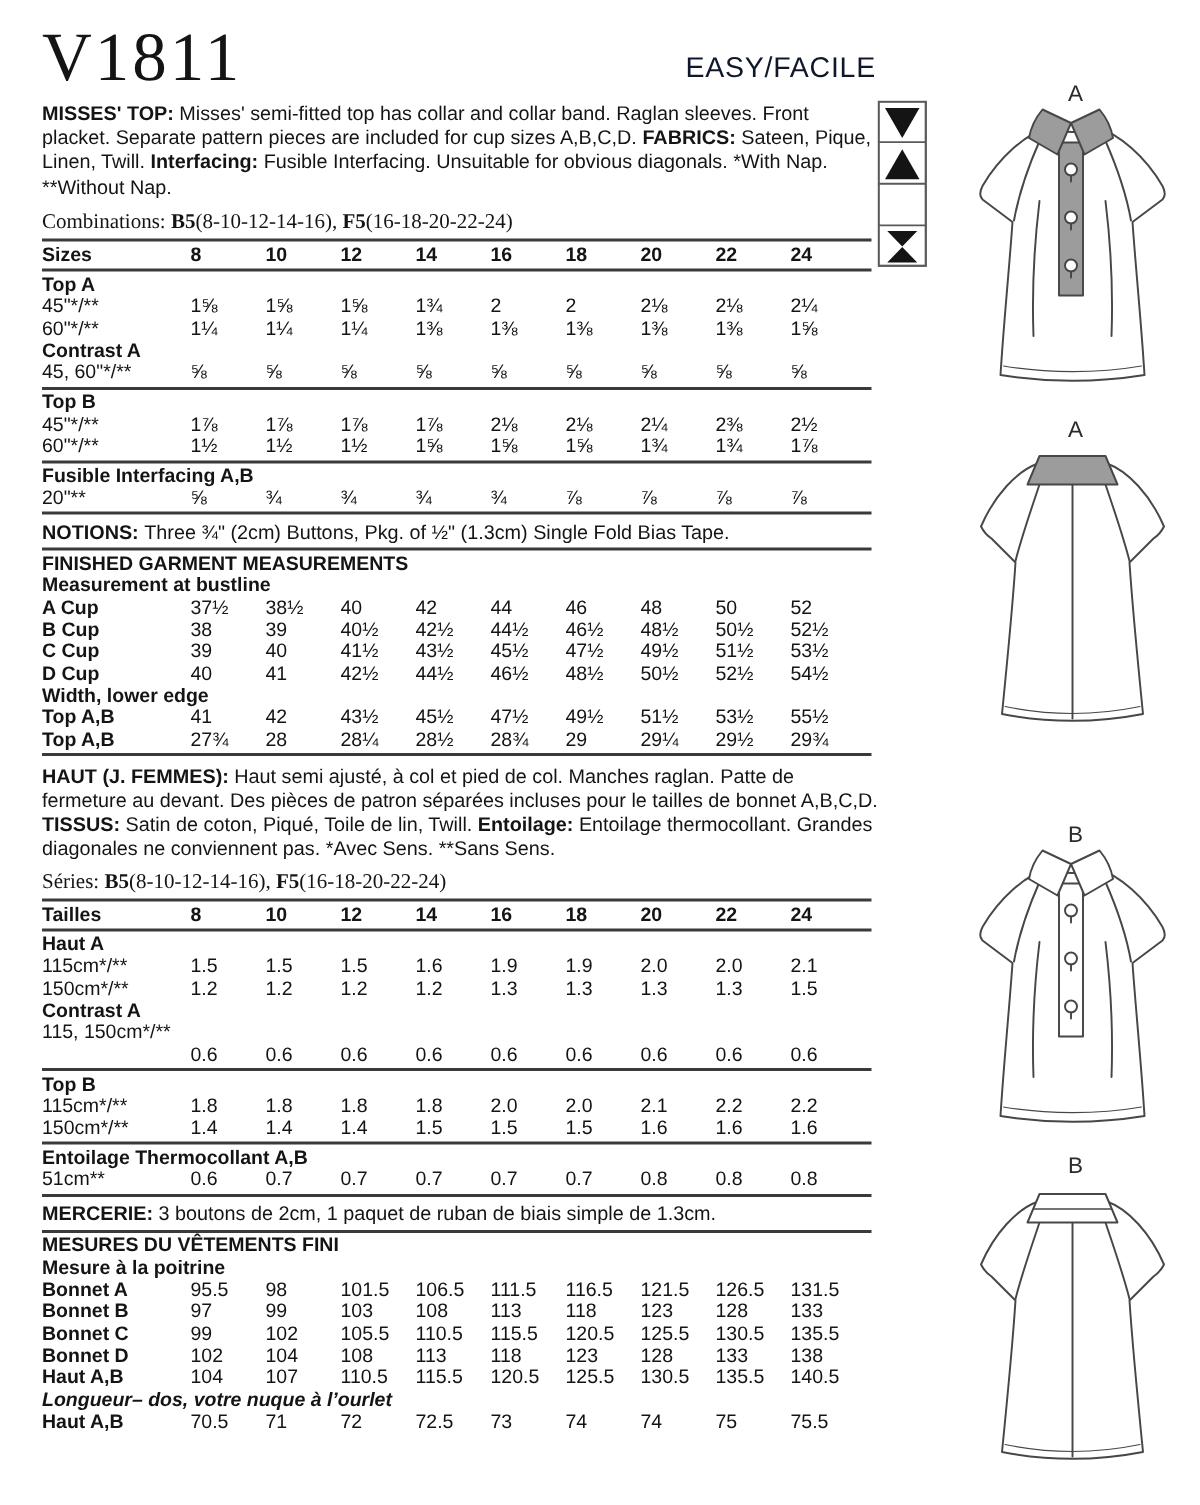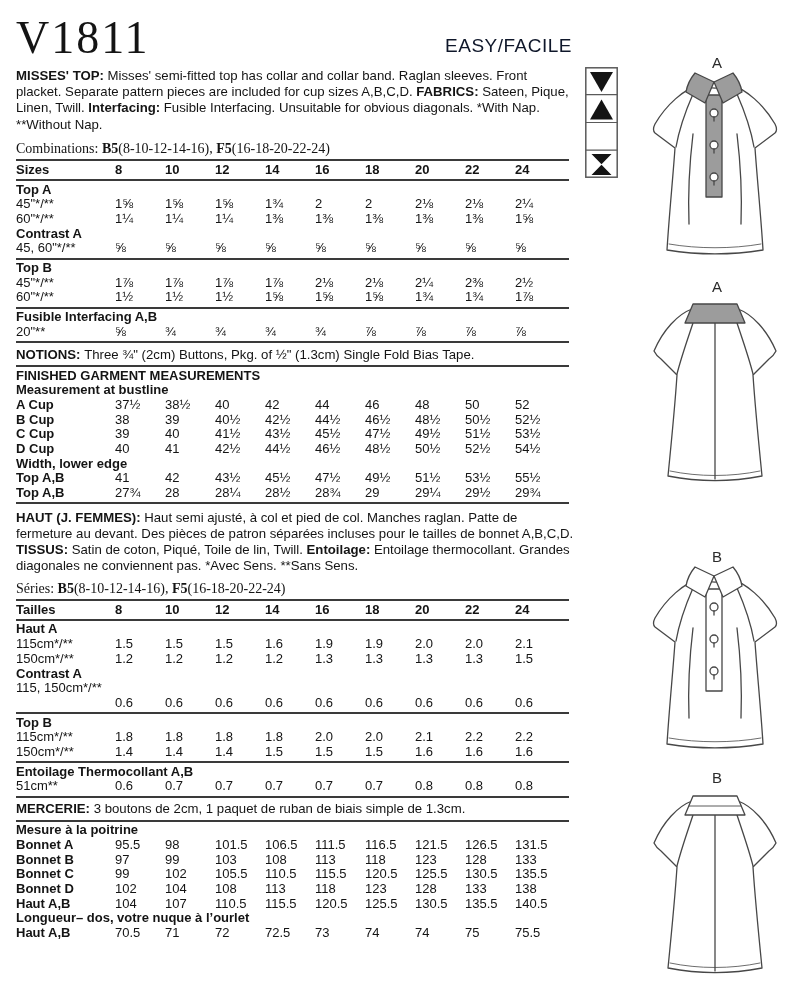--- a/index.html
+++ b/index.html
@@ -1,21 +1,21 @@
 <!DOCTYPE html>
 <html><head>
 <meta charset="utf-8">
 <style>
   html,body{margin:0;padding:0;}
   body{
     width:800px;height:1003px;background:#ffffff;color:#141414;
     font-family:"Liberation Sans","DejaVu Sans",sans-serif;
     position:relative;overflow:hidden;
   }
-  .left-col{position:absolute;left:16px;top:12px;width:556px;}
+  .left-col{position:absolute;left:28px;top:12px;width:556px;}
   .titlebar{display:flex;justify-content:space-between;align-items:flex-end;height:48px;margin-bottom:8px;}
   .pattern-num{font-family:"Liberation Serif","DejaVu Serif",serif;font-size:46px;line-height:0.95;letter-spacing:2px;font-weight:400;}
   .difficulty{font-size:19px;letter-spacing:0.5px;padding-bottom:3px;color:#0f172a;}
   p.desc{font-size:13.2px;line-height:16.2px;margin:0;width:560px;}
   .gap8{height:8px;} .gap6{height:6px;} .gap4{height:4px;} .gap2{height:2px;}
   .combo{font-size:14px;line-height:15px;margin:0;font-family:Liberation Serif, serif;}
   .table{font-size:13px;line-height:14.7px;width:553px;}
   .trow{display:grid;grid-template-columns:99px repeat(9,50px);}
   .tcell{white-space:nowrap;}
   .lab{padding-right:2px;}
@@ -342,20 +342,23 @@
         <div class="tcell">0.7</div>
         <div class="tcell">0.7</div>
         <div class="tcell">0.8</div>
         <div class="tcell">0.8</div>
         <div class="tcell">0.8</div>
       </div>
       <div class="rule" style="background: rgb(58, 58, 58);"></div>
       <div class="note"><b>MERCERIE: </b><span>3 boutons de 2cm, 1 paquet de ruban de biais simple de 1.3cm.</span></div>
       <div class="rule" style="background: rgb(58, 58, 58);"></div>
       <div class="trow">
+        <div class="tcell lab b" style="grid-column: 1 / -1;">MESURES DU VÊTEMENTS FINI</div>
+      </div>
+      <div class="trow">
         <div class="tcell lab b" style="grid-column: 1 / -1;">Mesure à la poitrine</div>
       </div>
       <div class="trow">
         <div class="tcell lab b">Bonnet A</div>
         <div class="tcell">95.5</div>
         <div class="tcell">98</div>
         <div class="tcell">101.5</div>
         <div class="tcell">106.5</div>
         <div class="tcell">111.5</div>
         <div class="tcell">116.5</div>
@@ -405,21 +408,21 @@
         <div class="tcell">107</div>
         <div class="tcell">110.5</div>
         <div class="tcell">115.5</div>
         <div class="tcell">120.5</div>
         <div class="tcell">125.5</div>
         <div class="tcell">130.5</div>
         <div class="tcell">135.5</div>
         <div class="tcell">140.5</div>
       </div>
       <div class="trow">
-        <div class="tcell lab b" style="grid-column: 1 / -1;">Longueur– dos, votre nuque à l’ourlet</div>
+        <div class="tcell lab b" style="grid-column: 1 / -1; font-style: italic;">Longueur– dos, votre nuque à l’ourlet</div>
       </div>
       <div class="trow">
         <div class="tcell lab b">Haut A,B</div>
         <div class="tcell">70.5</div>
         <div class="tcell">71</div>
         <div class="tcell">72</div>
         <div class="tcell">72.5</div>
         <div class="tcell">73</div>
         <div class="tcell">74</div>
         <div class="tcell">74</div>

